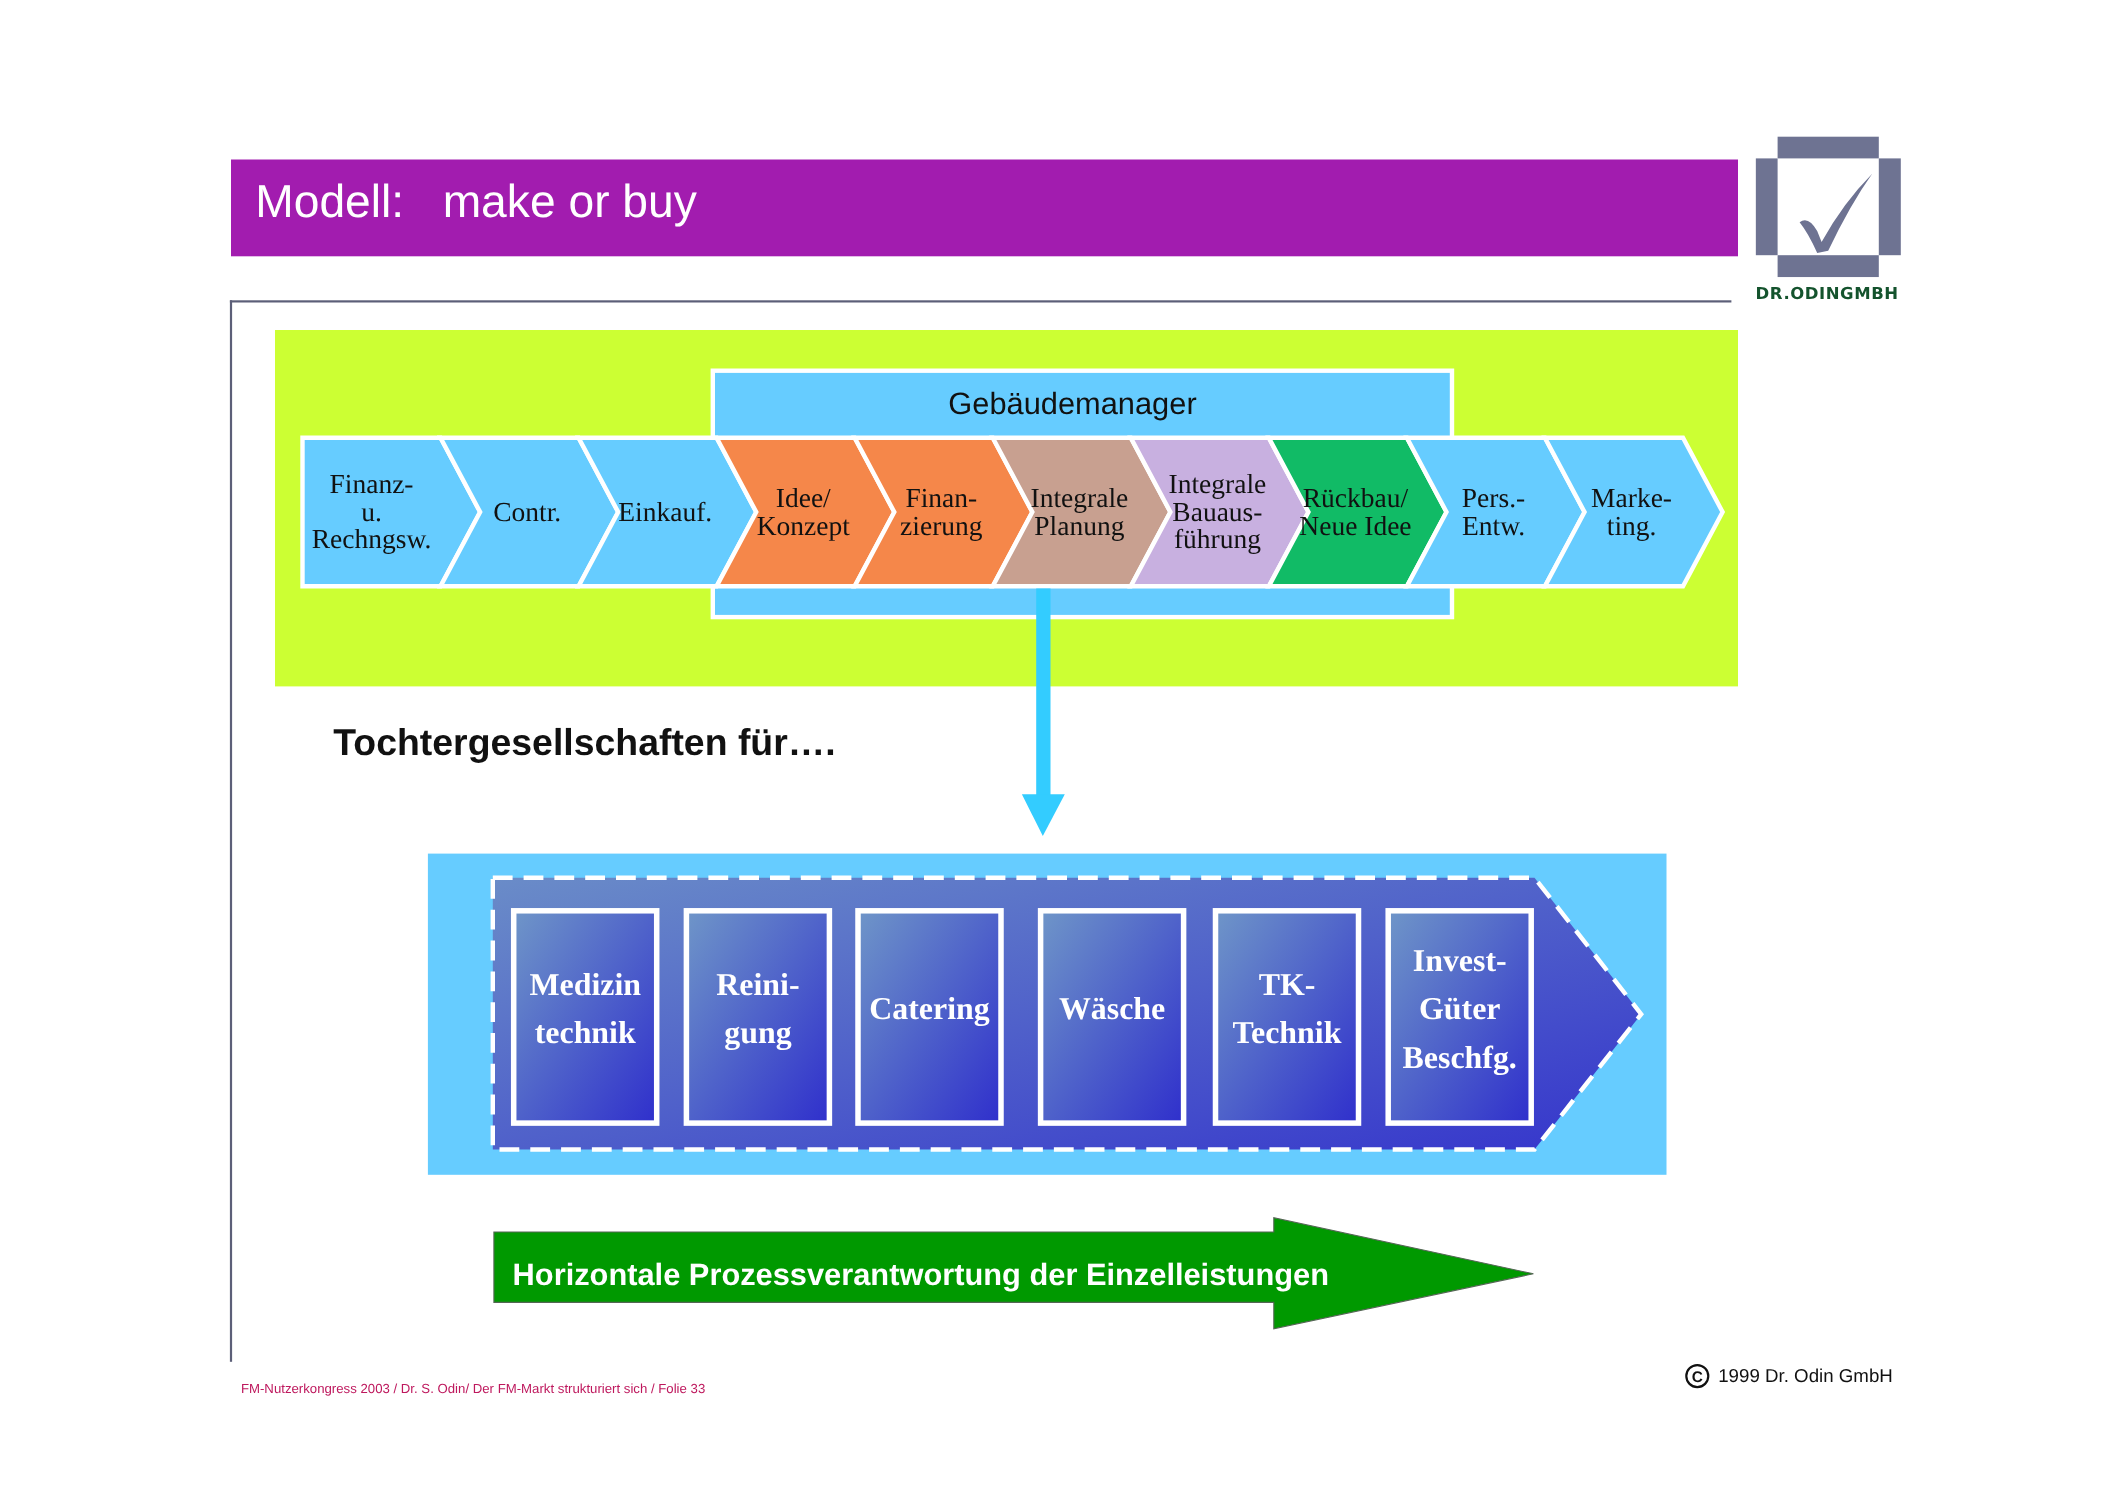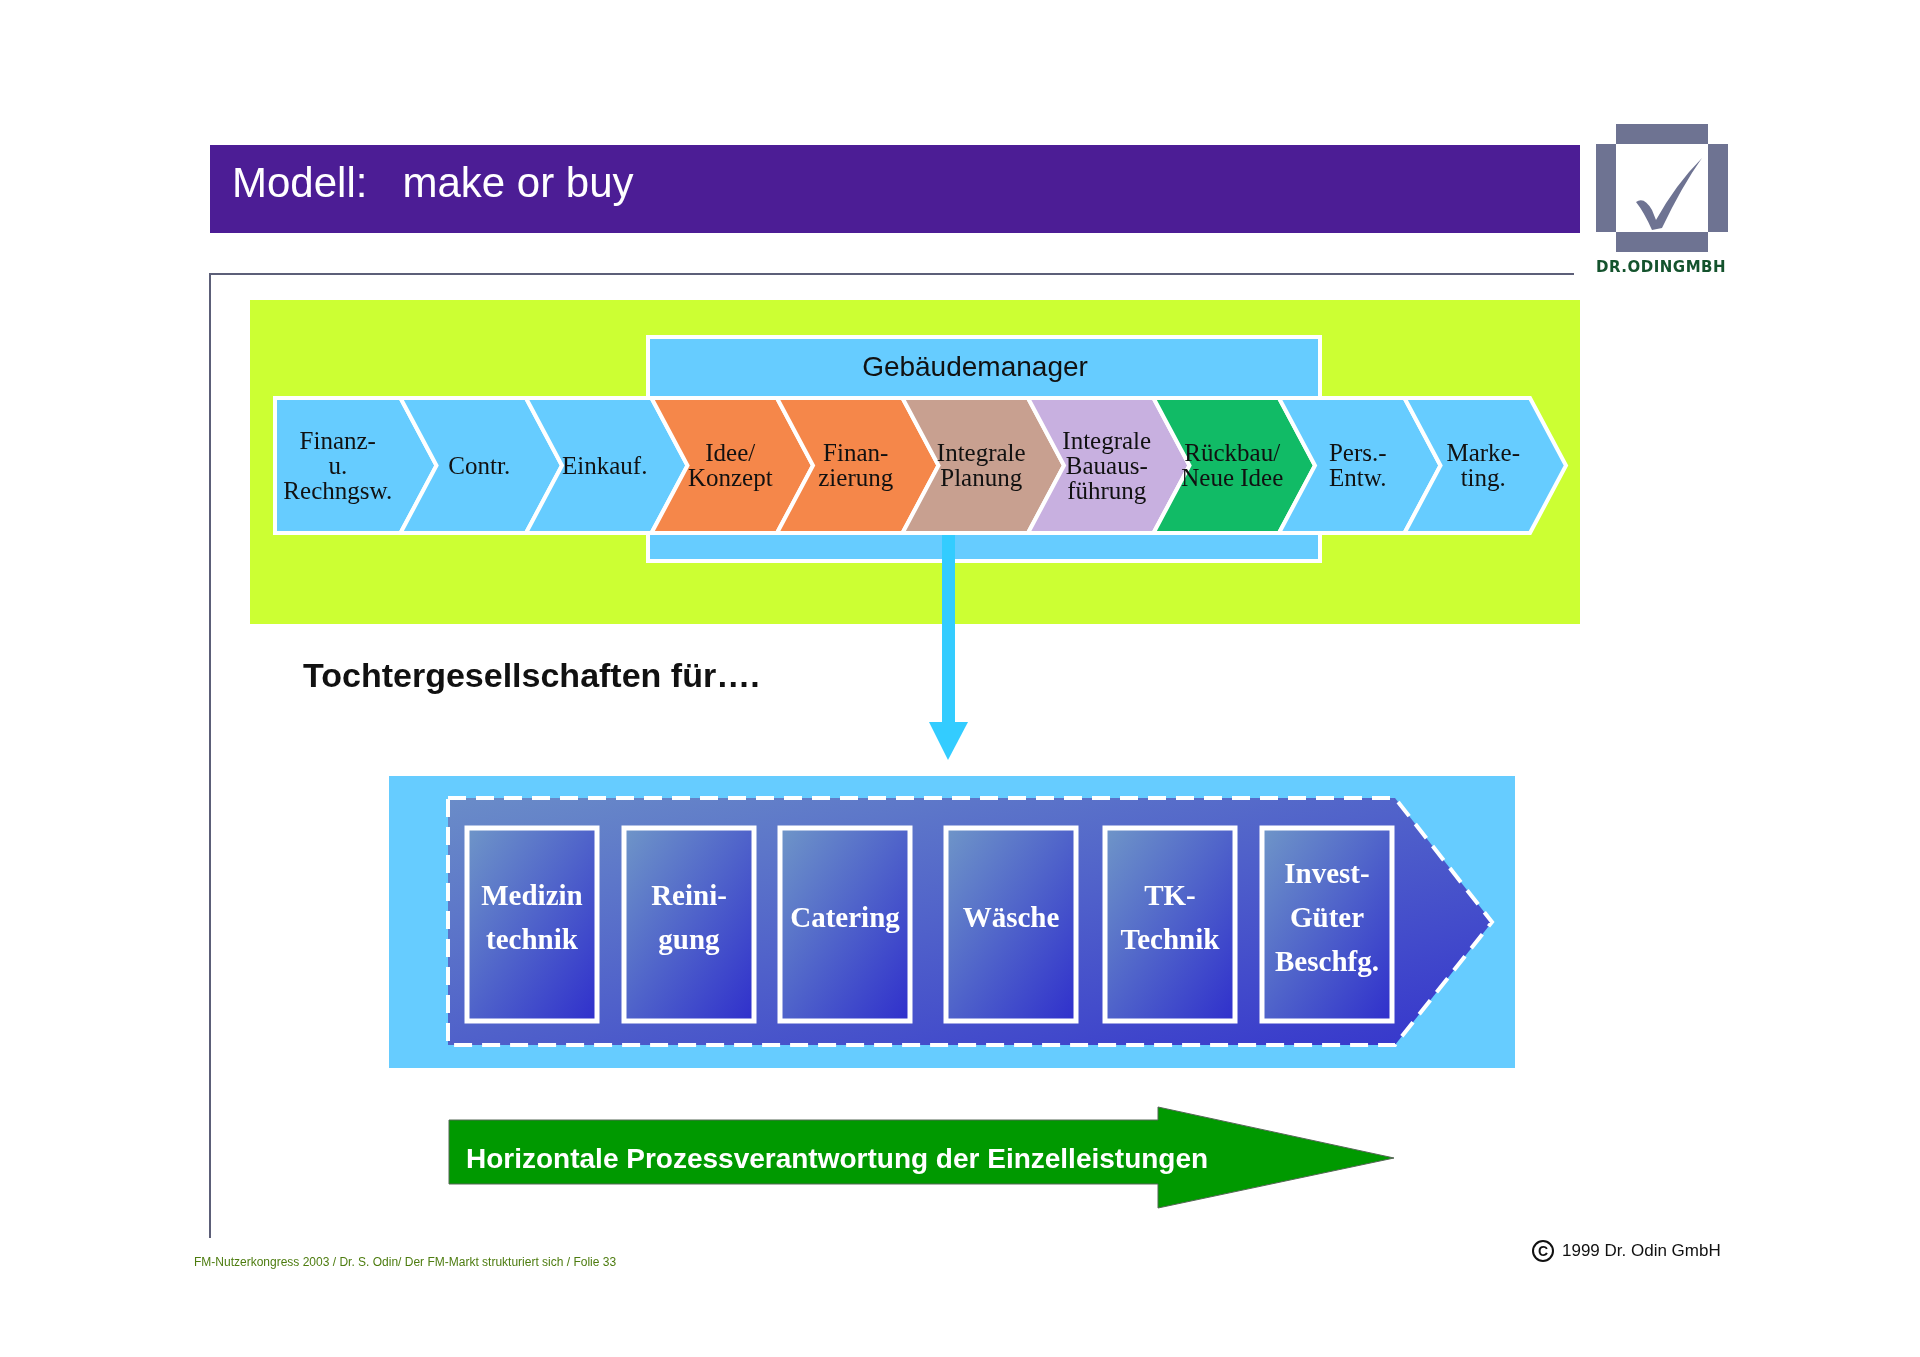--- a/index.html
+++ b/index.html
@@ -1,29 +1,29 @@
 <!DOCTYPE html>
 <html><head>
 <meta charset="utf-8">
 <style>
   html, body { margin:0; padding:0; background:#ffffff; }
   body { width:1920px; height:1357px; position:relative; overflow:hidden; font-family:"Liberation Sans", sans-serif; }
   .abs { position:absolute; }
-  #title-bar { left:210px; top:145px; width:1370px; height:88px; background:#4c1d95; }
+  #title-bar { left:210px; top:145px; width:1370px; height:88px; background:#a21caf; }
   #title-text { left:22px; top:14px; color:#ffffff; font-size:42px; white-space:pre; }
   #frame-top { left:209px; top:273px; width:1365px; height:2px; background:#5c5f78; }
   #frame-left { left:209px; top:273px; width:2px; height:965px; background:#5c5f78; }
   #logo { left:1596px; top:124px; width:138px; height:128px; }
   #logo-text { left:1596px; top:258px; width:140px; font-size:15px; font-weight:bold; color:#14532d; letter-spacing:0.5px; font-family:"DejaVu Sans", sans-serif; }
   #green-panel { left:250px; top:300px; width:1330px; height:324px; background:#ccff33; }
   #diagram-svg { left:0; top:0; width:1920px; height:1357px; }
   .chev-text { font-family:"Liberation Serif", serif; font-size:25px; fill:#111; }
   .box-text { font-family:"Liberation Serif", serif; font-size:29px; font-weight:bold; fill:#ffffff; }
   #subsid-heading { left:303px; top:656px; font-size:34px; font-weight:bold; color:#111; }
-  #footer-left { left:194px; top:1255px; font-size:12px; color:#4d7c0f; }
+  #footer-left { left:219px; top:1255px; font-size:12px; color:#be185d; }
   #footer-right { left:1532px; top:1240px; font-size:17px; color:#111; display:flex; align-items:center; gap:8px; }
   #copyright-icon { width:22px; height:22px; border:2px solid #111; border-radius:50%; display:flex; align-items:center; justify-content:center; font-size:14px; font-weight:bold; box-sizing:border-box; }
 </style>
 </head>
 <body>
 
 <div id="title-bar" class="abs">
   <div id="title-text" class="abs">Modell:   make or buy</div>
 </div>
 

